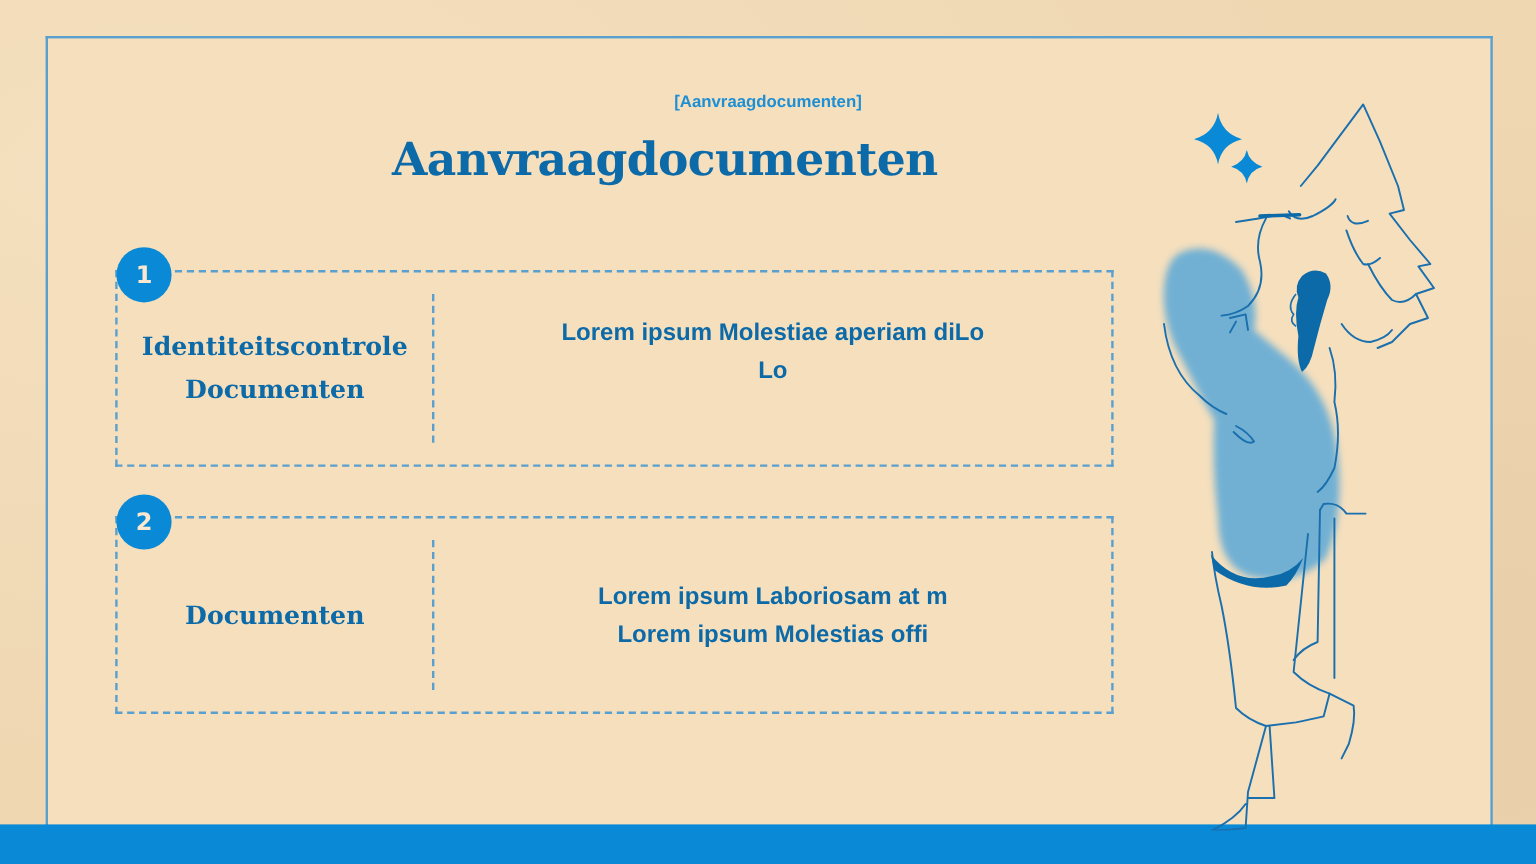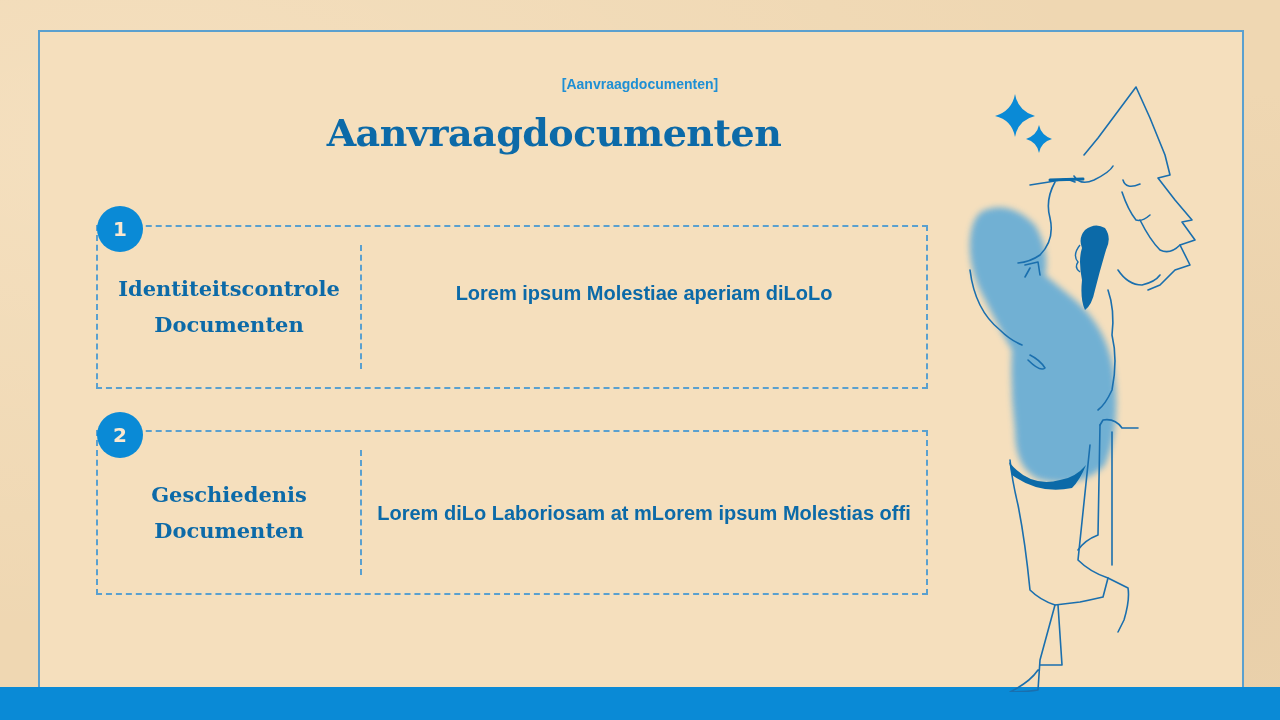--- a/index.html
+++ b/index.html
@@ -83,21 +83,21 @@
     font-family: "DejaVu Serif", serif;
     font-weight: bold;
     font-size: 21px;
     line-height: 36px;
     color: #0c6aa8;
     padding: 0 6px;
   }
   .body-text {
     position: absolute;
     left: 264px; right: 0; top: 0; bottom: 0;
-    display: flex; flex-direction: row; align-items: center; justify-content: center;
+    display: flex; flex-direction: column; align-items: center; justify-content: center;
     text-align: center;
     font-family: "Liberation Sans", sans-serif;
     font-weight: bold;
     font-size: 20px;
     line-height: 32px;
     color: #0c6aa8;
   }
   .card.c1 .body-text { padding-bottom: 28px; }
   .illustration {
     position: absolute;
@@ -125,27 +125,26 @@
   <div class="body-text">
     <div>Lorem ipsum Molestiae aperiam diLo</div>
     <div>Lo</div>
   </div>
 </div>
 <div class="badge b1">1</div>
 
 <div class="card c2">
   <div class="heading">
     <div>
-      <div>Geschiedenis</div>
       <div>Documenten</div>
     </div>
   </div>
   <div class="divider"></div>
   <div class="body-text">
-    <div>Lorem diLo Laboriosam at m</div>
+    <div>Lorem ipsum Laboriosam at m</div>
     <div>Lorem ipsum Molestias offi</div>
   </div>
 </div>
 <div class="badge b2">2</div>
 
 <svg class="illustration" viewBox="950 80 260 612" xmlns="http://www.w3.org/2000/svg">
   <defs>
     <filter id="soft" x="-20%" y="-20%" width="140%" height="140%">
       <feGaussianBlur stdDeviation="3"></feGaussianBlur>
     </filter>

